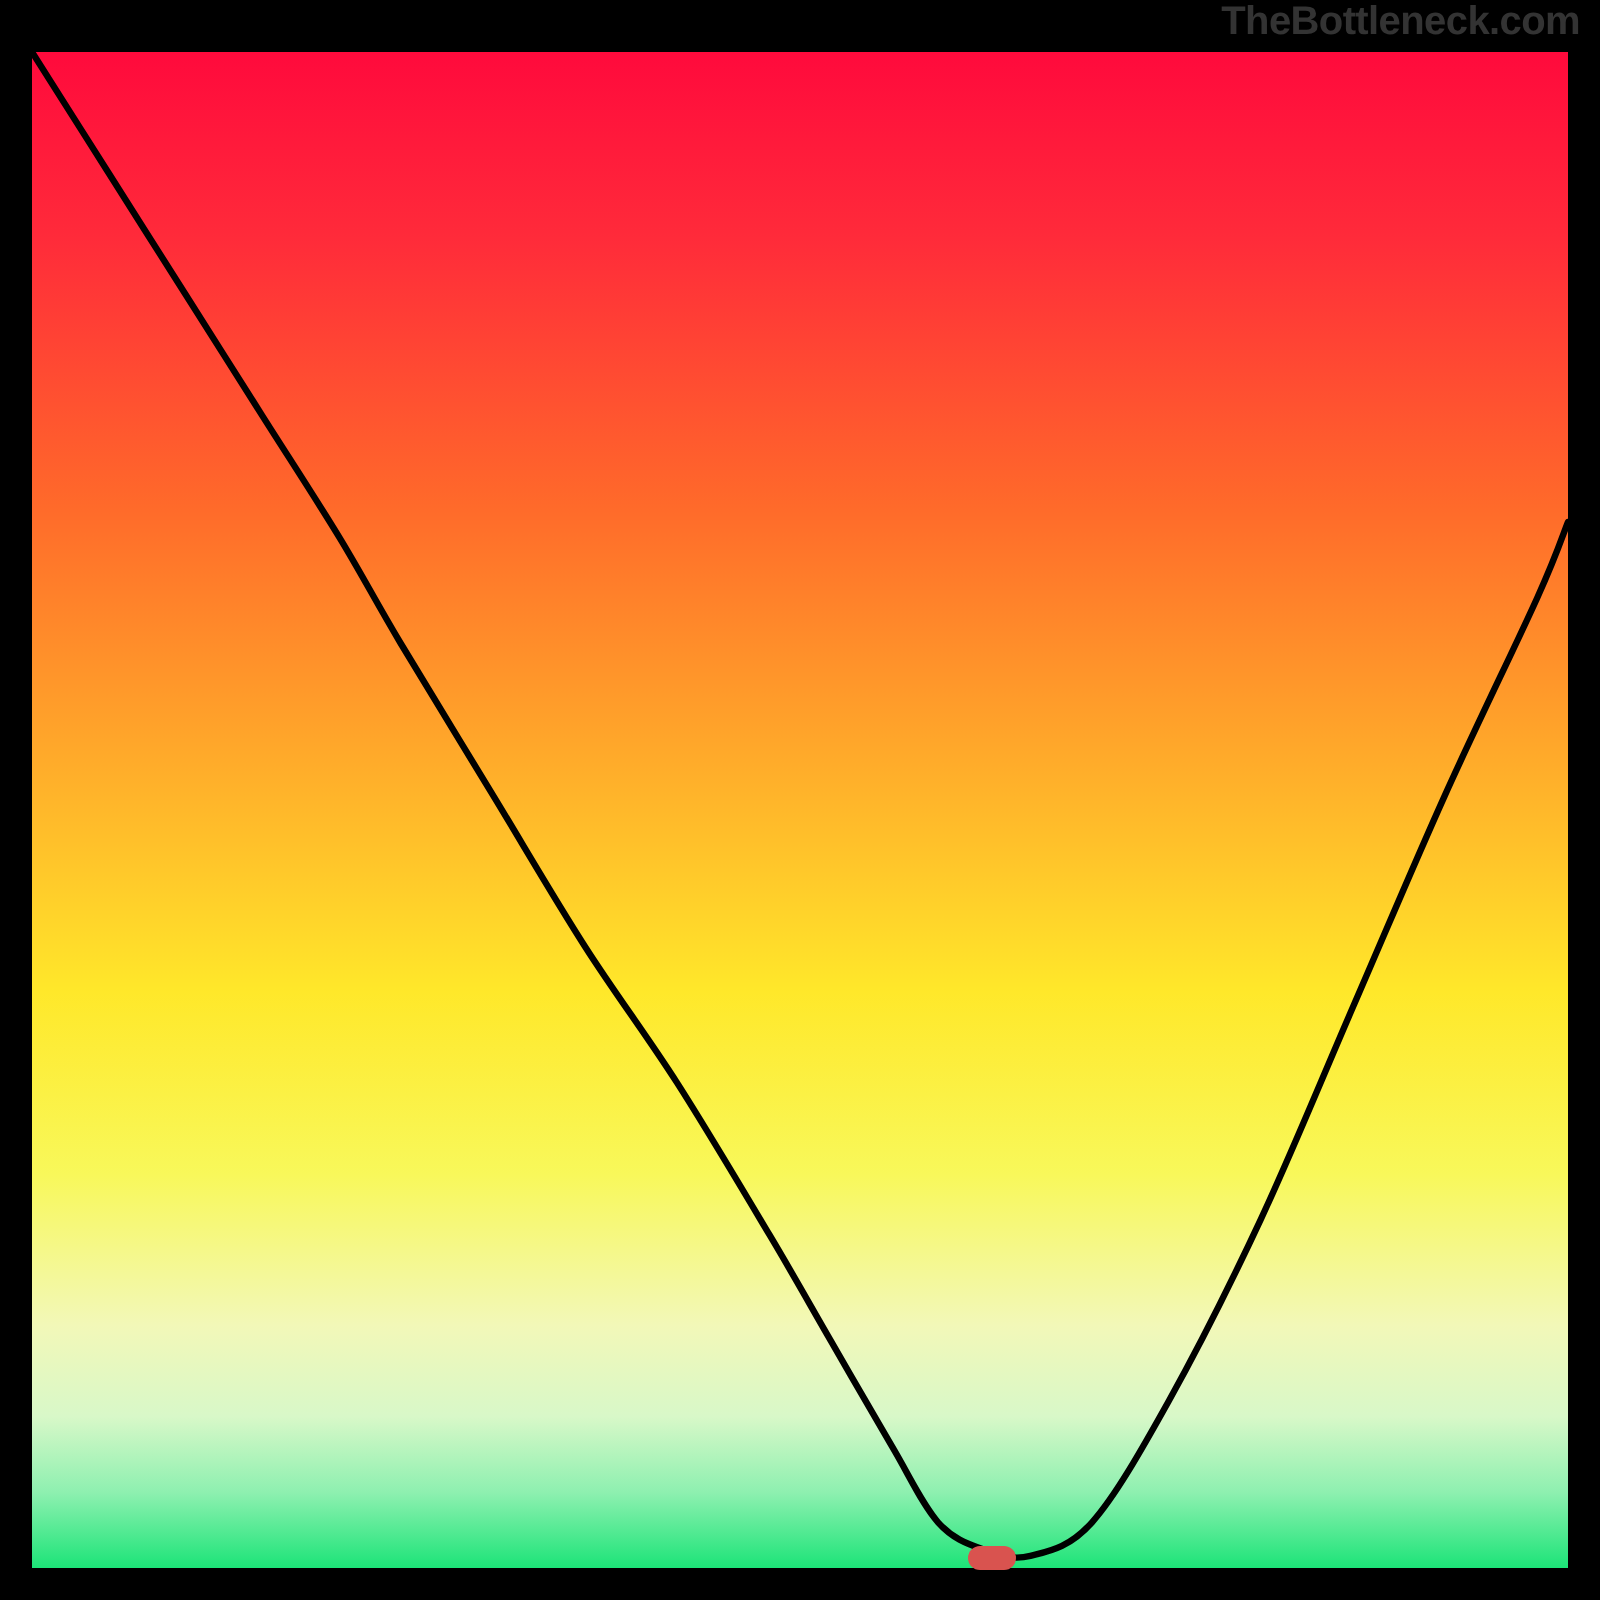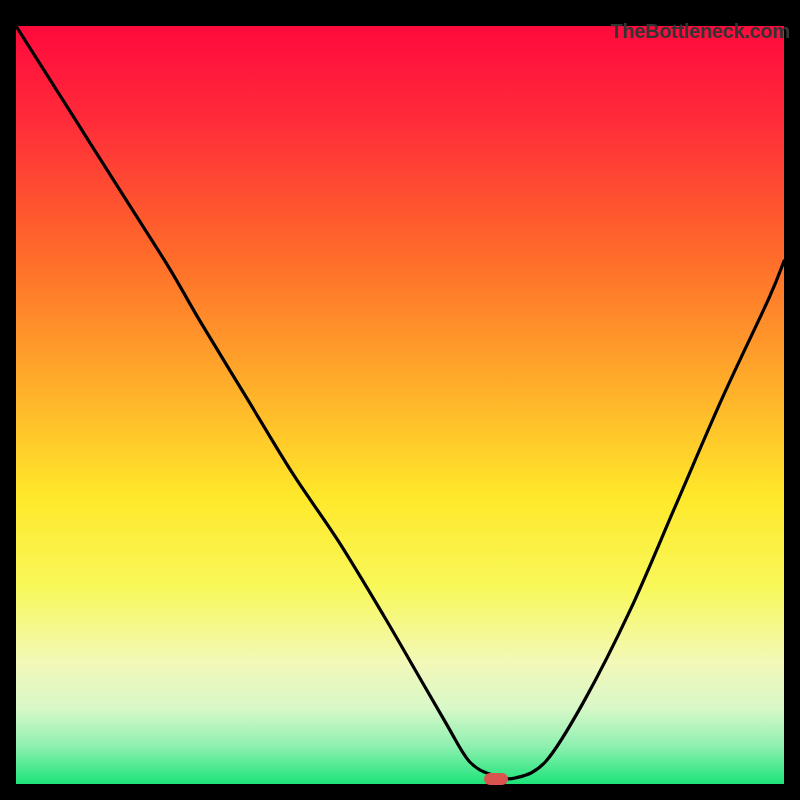--- a/index.html
+++ b/index.html
@@ -12,21 +12,21 @@
     font-family: Arial, Helvetica, sans-serif;
   }
   .outer {
     position: relative;
     width: 800px;
     height: 800px;
     background: #000;
   }
   .watermark {
     position: absolute;
-    top: 20px;
+    top: 0;
     right: 10px;
     color: #333333;
     font-size: 20px;
     font-weight: bold;
     letter-spacing: -0.3px;
     z-index: 20;
     user-select: none;
   }
   .plot-frame {
     position: absolute;

